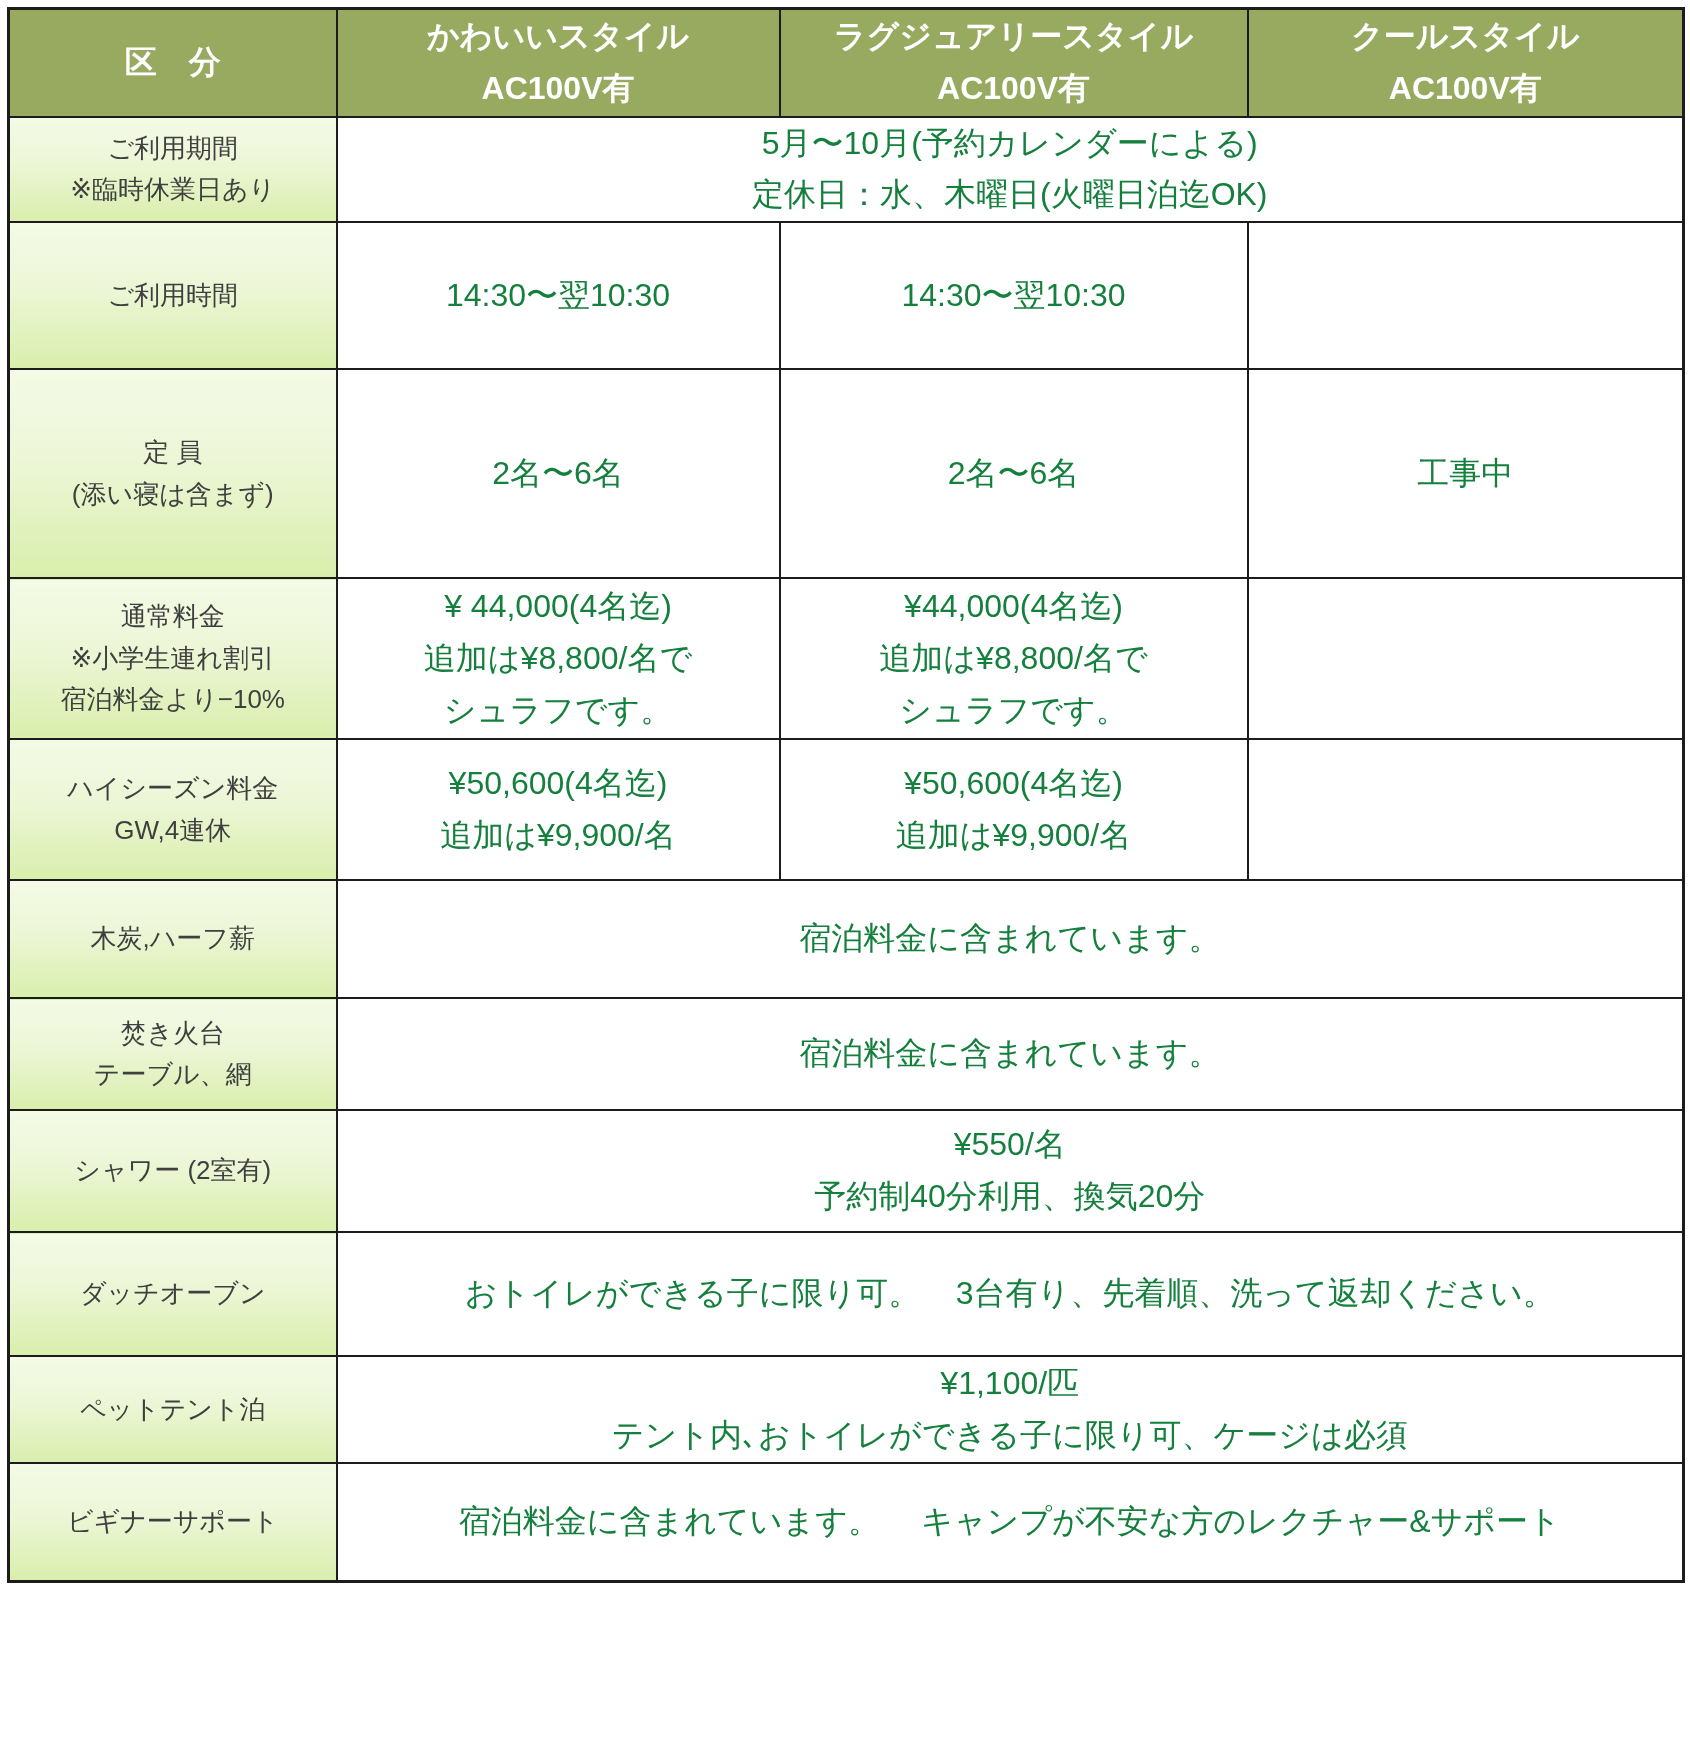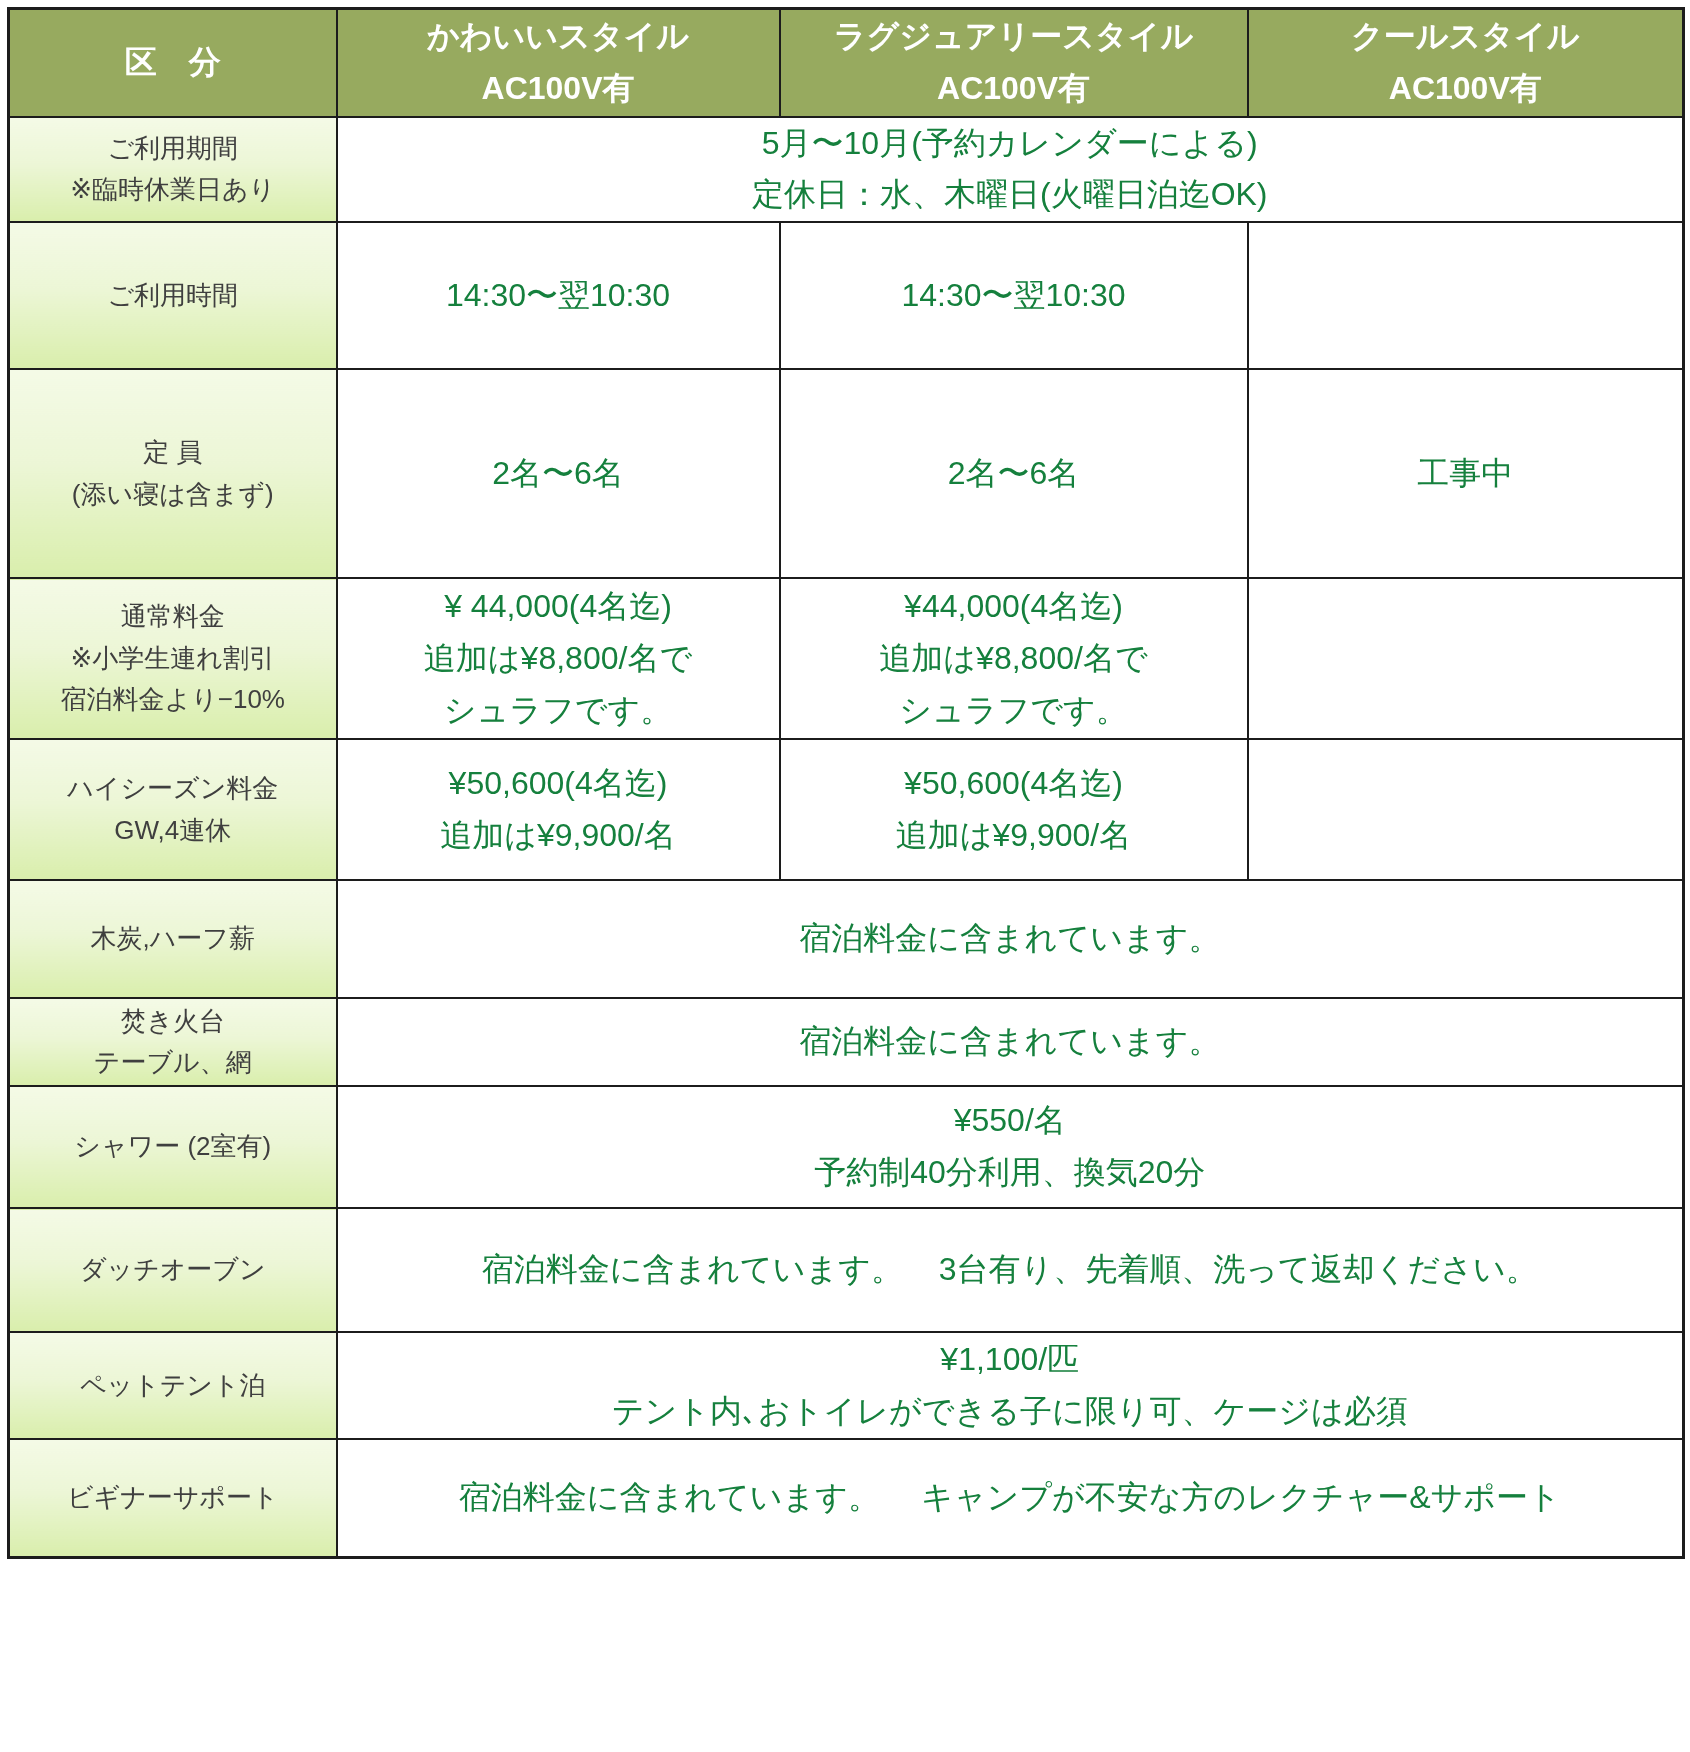--- a/index.html
+++ b/index.html
@@ -138,21 +138,21 @@
 
     <tr style="height:118px">
       <td class="lbl">
         <div class="ln">木炭,ハーフ薪</div>
       </td>
       <td class="ctn" colspan="3">
         <div class="ln">宿泊料金に含まれています。</div>
       </td>
     </tr>
 
-    <tr style="height:88px">
+    <tr style="height:112px">
       <td class="lbl">
         <div class="ln">焚き火台</div>
         <div class="ln">テーブル、網</div>
       </td>
       <td class="ctn" colspan="3">
         <div class="ln">宿泊料金に含まれています。</div>
       </td>
     </tr>
 
     <tr style="height:122px">
@@ -163,21 +163,21 @@
         <div class="ln">¥550/名</div>
         <div class="ln">予約制40分利用、換気20分</div>
       </td>
     </tr>
 
     <tr style="height:124px">
       <td class="lbl">
         <div class="ln">ダッチオーブン</div>
       </td>
       <td class="ctn" colspan="3">
-        <div class="ln">宿泊料金に含まれています。    3台有り、先着順、洗って返却ください。</div>
+        <div class="ln">おトイレができる子に限り可。    3台有り、先着順、洗って返却ください。</div>
       </td>
     </tr>
 
 
     <tr style="height:107px">
       <td class="lbl">
         <div class="ln">ペットテント泊</div>
       </td>
       <td class="ctn" colspan="3">
         <div class="ln">¥1,100/匹</div>

